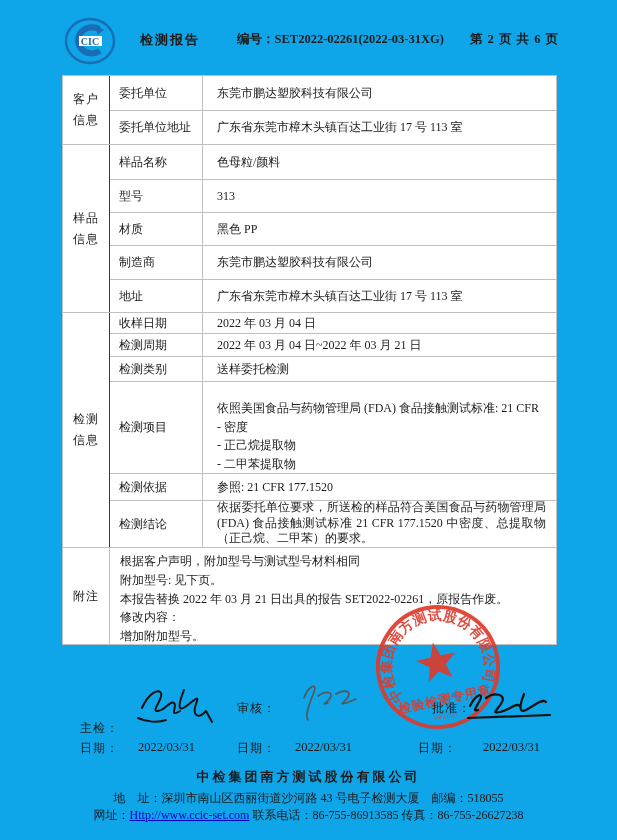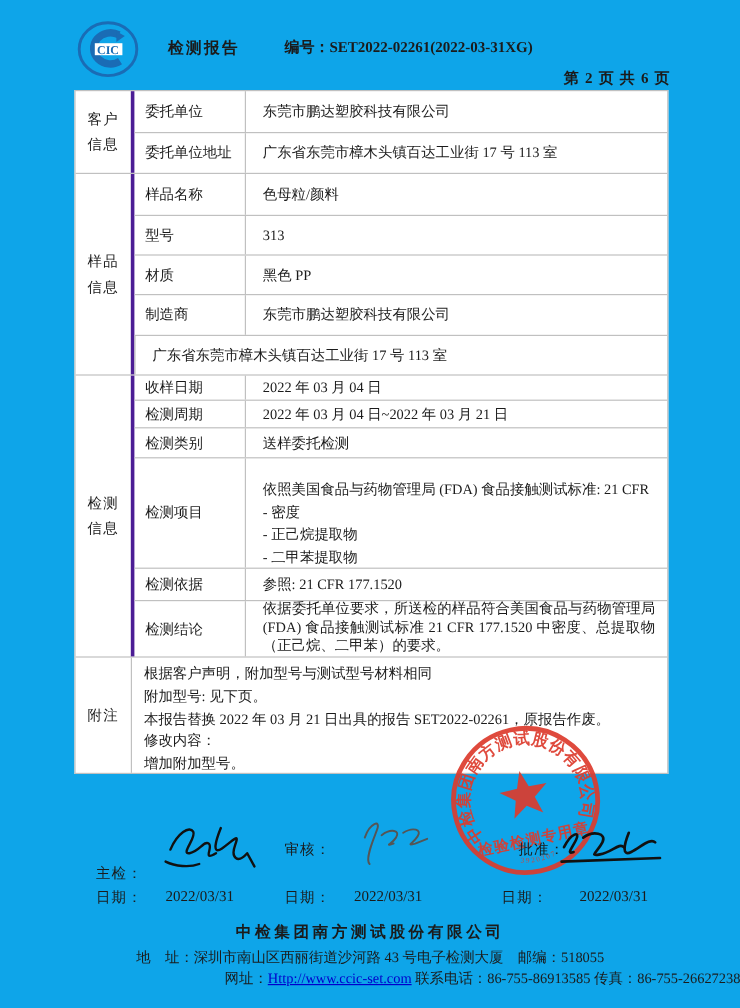--- a/index.html
+++ b/index.html
@@ -9,29 +9,29 @@
     font-family:"Liberation Serif","DejaVu Serif",serif;
     color:#1b1b1b; font-size:12px;
   }
   .page { position:absolute; inset:0; background:#0ea5e9; overflow:hidden; }
 
   
   .hdr { position:absolute; top:16px; left:62px; right:54px; height:50px; }
   .logo { position:absolute; left:2px; top:1px; width:52px; height:48px; }
   .hdr-title { position:absolute; left:78px; top:15px; font-weight:bold; font-size:13px; letter-spacing:2px; }
   .hdr-no { position:absolute; left:175px; top:15px; font-weight:bold; font-size:12.5px; }
-  .hdr-page { position:absolute; right:4px; top:15px; font-weight:bold; font-size:12.5px; letter-spacing:1px;margin-top:26px; }
+  .hdr-page { position:absolute; right:4px; top:15px; font-weight:bold; font-size:12.5px; letter-spacing:1px; }
 
   
   .rtable { position:absolute; left:62px; top:75px; width:495px; border:1px solid #c0c0c0; background:#fff; }
   .section { display:flex; }
   .section + .section { border-top:1px solid #c0c0c0; }
   .gcell { width:46px; display:flex; align-items:center; justify-content:center; text-align:center; }
   .gcell span { display:inline-block; width:2.4em; line-height:21px; letter-spacing:1px; }
-  .rows { flex:1; border-left:3px solid #4c1d95; display:flex; flex-direction:column; }
+  .rows { flex:1; border-left:1px solid #4c1d95; display:flex; flex-direction:column; }
   .row { display:flex; }
   .row + .row { border-top:1px solid #c0c0c0; }
   .lcell { width:92px; display:flex; align-items:center; padding-left:9px; }
   .vcell { flex:1; border-left:1px solid #c0c0c0; display:flex; align-items:center; padding-left:14px; padding-right:10px; }
   .top { align-items:flex-end; }
   .h34{height:34px} .h33{height:33px} .h20{height:20px} .h23{height:23px}
   .h25{height:25px} .h92{height:92px} .h27{height:27px} .h47{height:47px} .h96{height:96px}
   .mlines { line-height:18.4px; padding-top:1px; }
   .concl { display:block; line-height:15.6px; padding-top:2px; text-align:justify; }
   .notecell { flex:1; border-left:1px solid #c0c0c0; padding:4px 10px 0 10px; line-height:18.8px; }
@@ -41,21 +41,21 @@
 
   
   .siglabel { position:absolute; font-size:12px; letter-spacing:1px; }
   .sig { position:absolute; }
   .dateval { position:absolute; font-size:12.5px; }
 
   
   .foot { position:absolute; left:0; right:0; text-align:center; }
   .f-company { top:768px; font-weight:bold; font-size:13px; letter-spacing:3px; }
   .f-addr { top:790px; font-size:12px; }
-  .f-web { top:807px; font-size:12px;text-align:right; }
+  .f-web { top:807px; font-size:12px; }
   .weblink { color:#0000cc; text-decoration:underline; cursor:pointer; }
 </style>
 </head>
 <body>
 
 <div class="page">
 
   <div class="hdr">
     <svg class="logo" viewBox="0 0 52 48">
       <ellipse cx="26" cy="24" rx="24" ry="22" fill="none" stroke="#1a6cb5" stroke-width="2.4"></ellipse>
@@ -102,20 +102,21 @@
         </div>
         <div class="row h33">
           <div class="lcell">材质</div>
           <div class="vcell">黑色 PP</div>
         </div>
         <div class="row h34">
           <div class="lcell">制造商</div>
           <div class="vcell">东莞市鹏达塑胶科技有限公司</div>
         </div>
         <div class="row h33">
+          <div class="lcell">地址</div>
           <div class="vcell">广东省东莞市樟木头镇百达工业街 17 号 113 室</div>
         </div>
       </div>
     </div>
 
     <div class="section">
       <div class="gcell">
           <span>检测信息</span>
         </div>
       <div class="rows">

